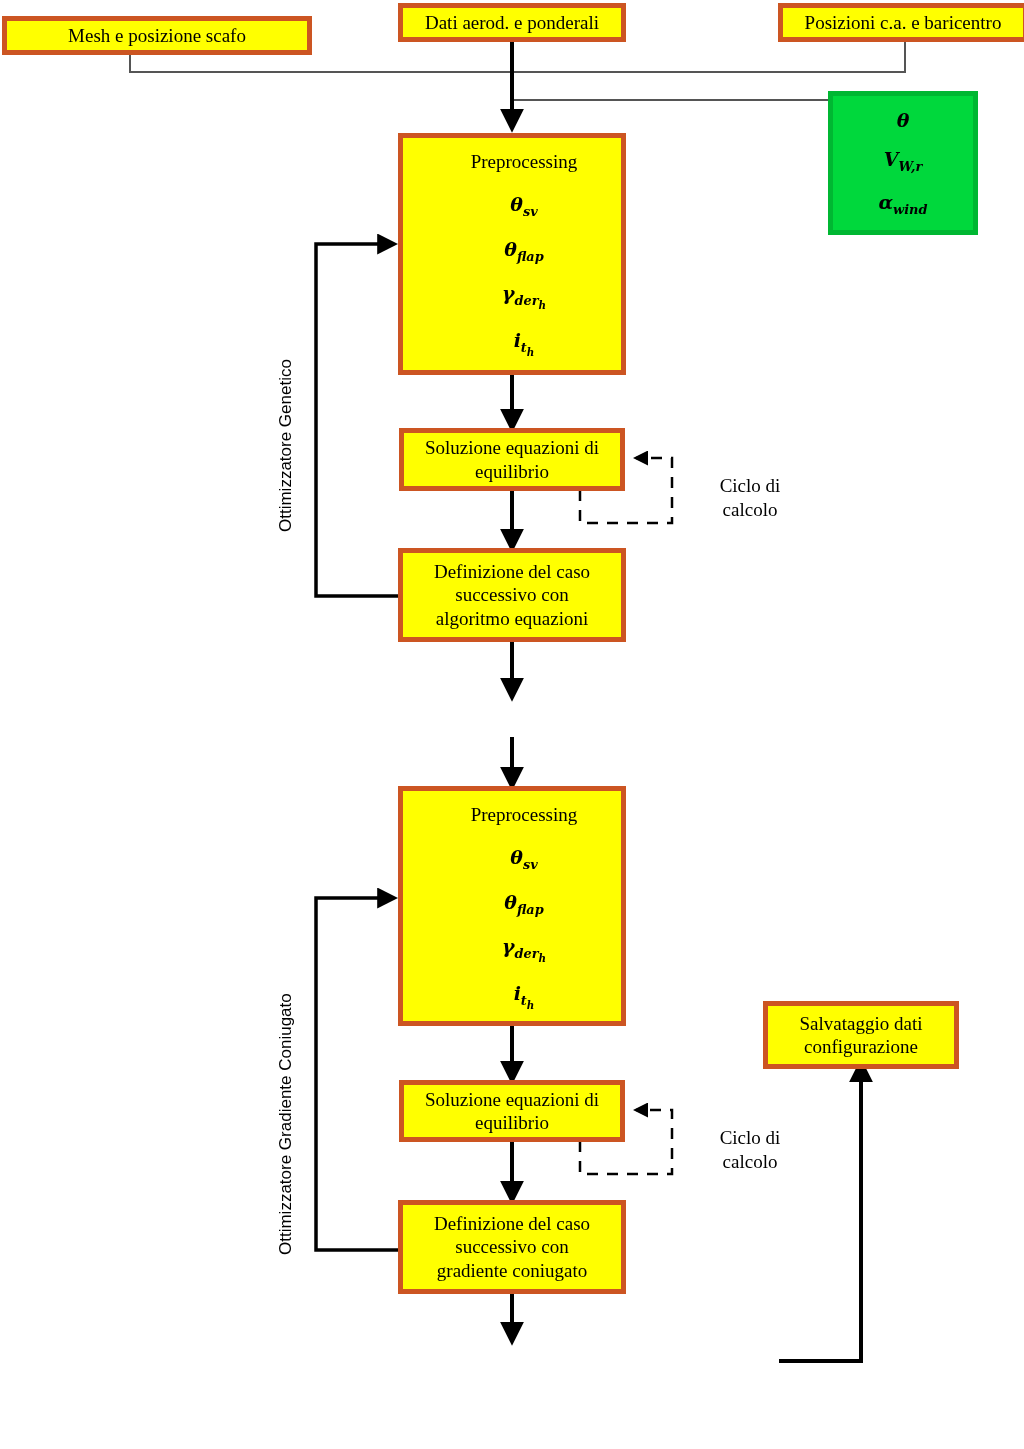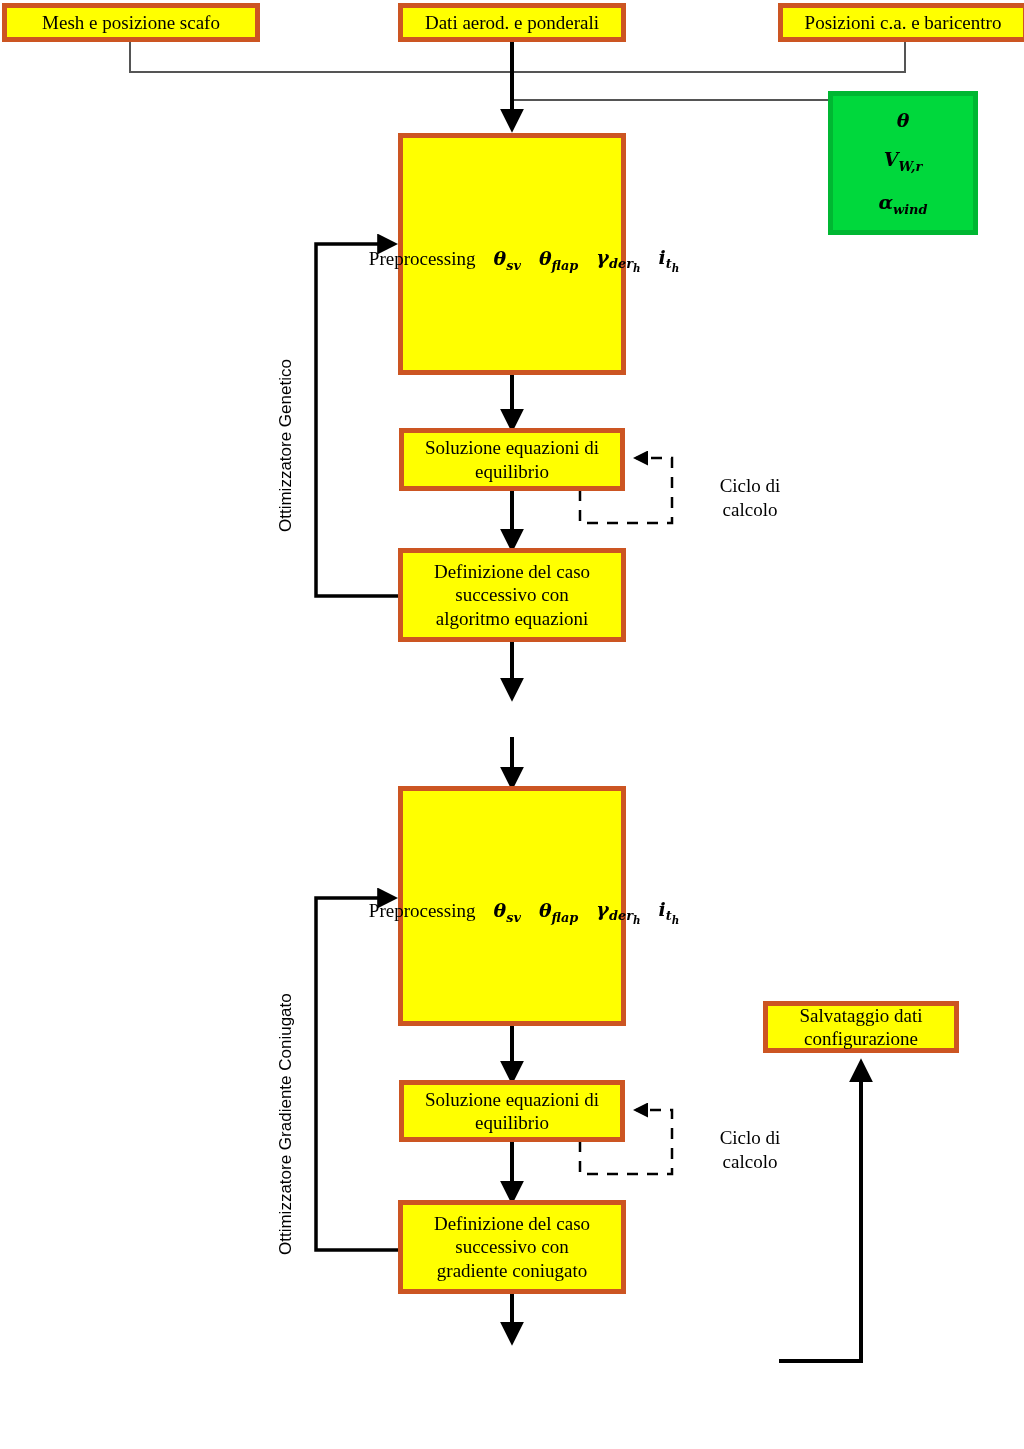--- a/index.html
+++ b/index.html
@@ -81,21 +81,21 @@
   svg.wires {
     position: absolute;
     left: 0;
     top: 0;
     width: 1024px;
     height: 1449px;
     pointer-events: none;
   }
   .pp-stack {
     display: flex;
-    flex-direction: row;
+    flex-direction: column;
     align-items: center;
     justify-content: flex-start;
     height: 100%;
     padding-top: 12px;
     gap: 18px;
     box-sizing: border-box;
     margin-left: 24px;
   }
 </style>
 </head>
@@ -167,21 +167,21 @@
 
     <g stroke="#000000" stroke-width="4" fill="none">
       <path d="M 512 1294 L 512 1341" marker-end="url(#arrow)"></path>
     </g>
 
     <g stroke="#000000" stroke-width="4" fill="none">
       <path d="M 779 1361 L 861 1361 L 861 1063" marker-end="url(#arrow)"></path>
     </g>
   </svg>
 
-  <div class="box yellow" style="left:2px; top:3px; width:258px; height:39px;">
+  <div class="box yellow" style="left:2px; top:16px; width:310px; height:39px;">
     <span class="lbl">Mesh e posizione scafo</span>
   </div>
 
   <div class="box yellow" style="left:398px; top:3px; width:228px; height:39px;">
     <span class="lbl">Dati aerod. e ponderali</span>
   </div>
 
   <div class="box yellow" style="left:778px; top:3px; width:250px; height:39px;">
     <span class="lbl">Posizioni c.a. e baricentro</span>
   </div>
@@ -266,19 +266,19 @@
   <div class="box yellow" style="left:398px; top:1200px; width:228px; height:94px;">
     <span class="lbl">Definizione del caso</span>
     <span class="lbl">successivo con</span>
     <span class="lbl">gradiente coniugato</span>
   </div>
 
   <div class="vlabel" style="left:296px; top:1235px;">
     <span>Ottimizzatore Gradiente Coniugato</span>
   </div>
 
-  <div class="box yellow" style="left:763px; top:1001px; width:196px; height:52px;">
+  <div class="box yellow" style="left:763px; top:1001px; width:196px; height:68px;">
     <span class="lbl">Salvataggio dati</span>
     <span class="lbl">configurazione</span>
   </div>
 
 
 </div>
 
 </body></html>

